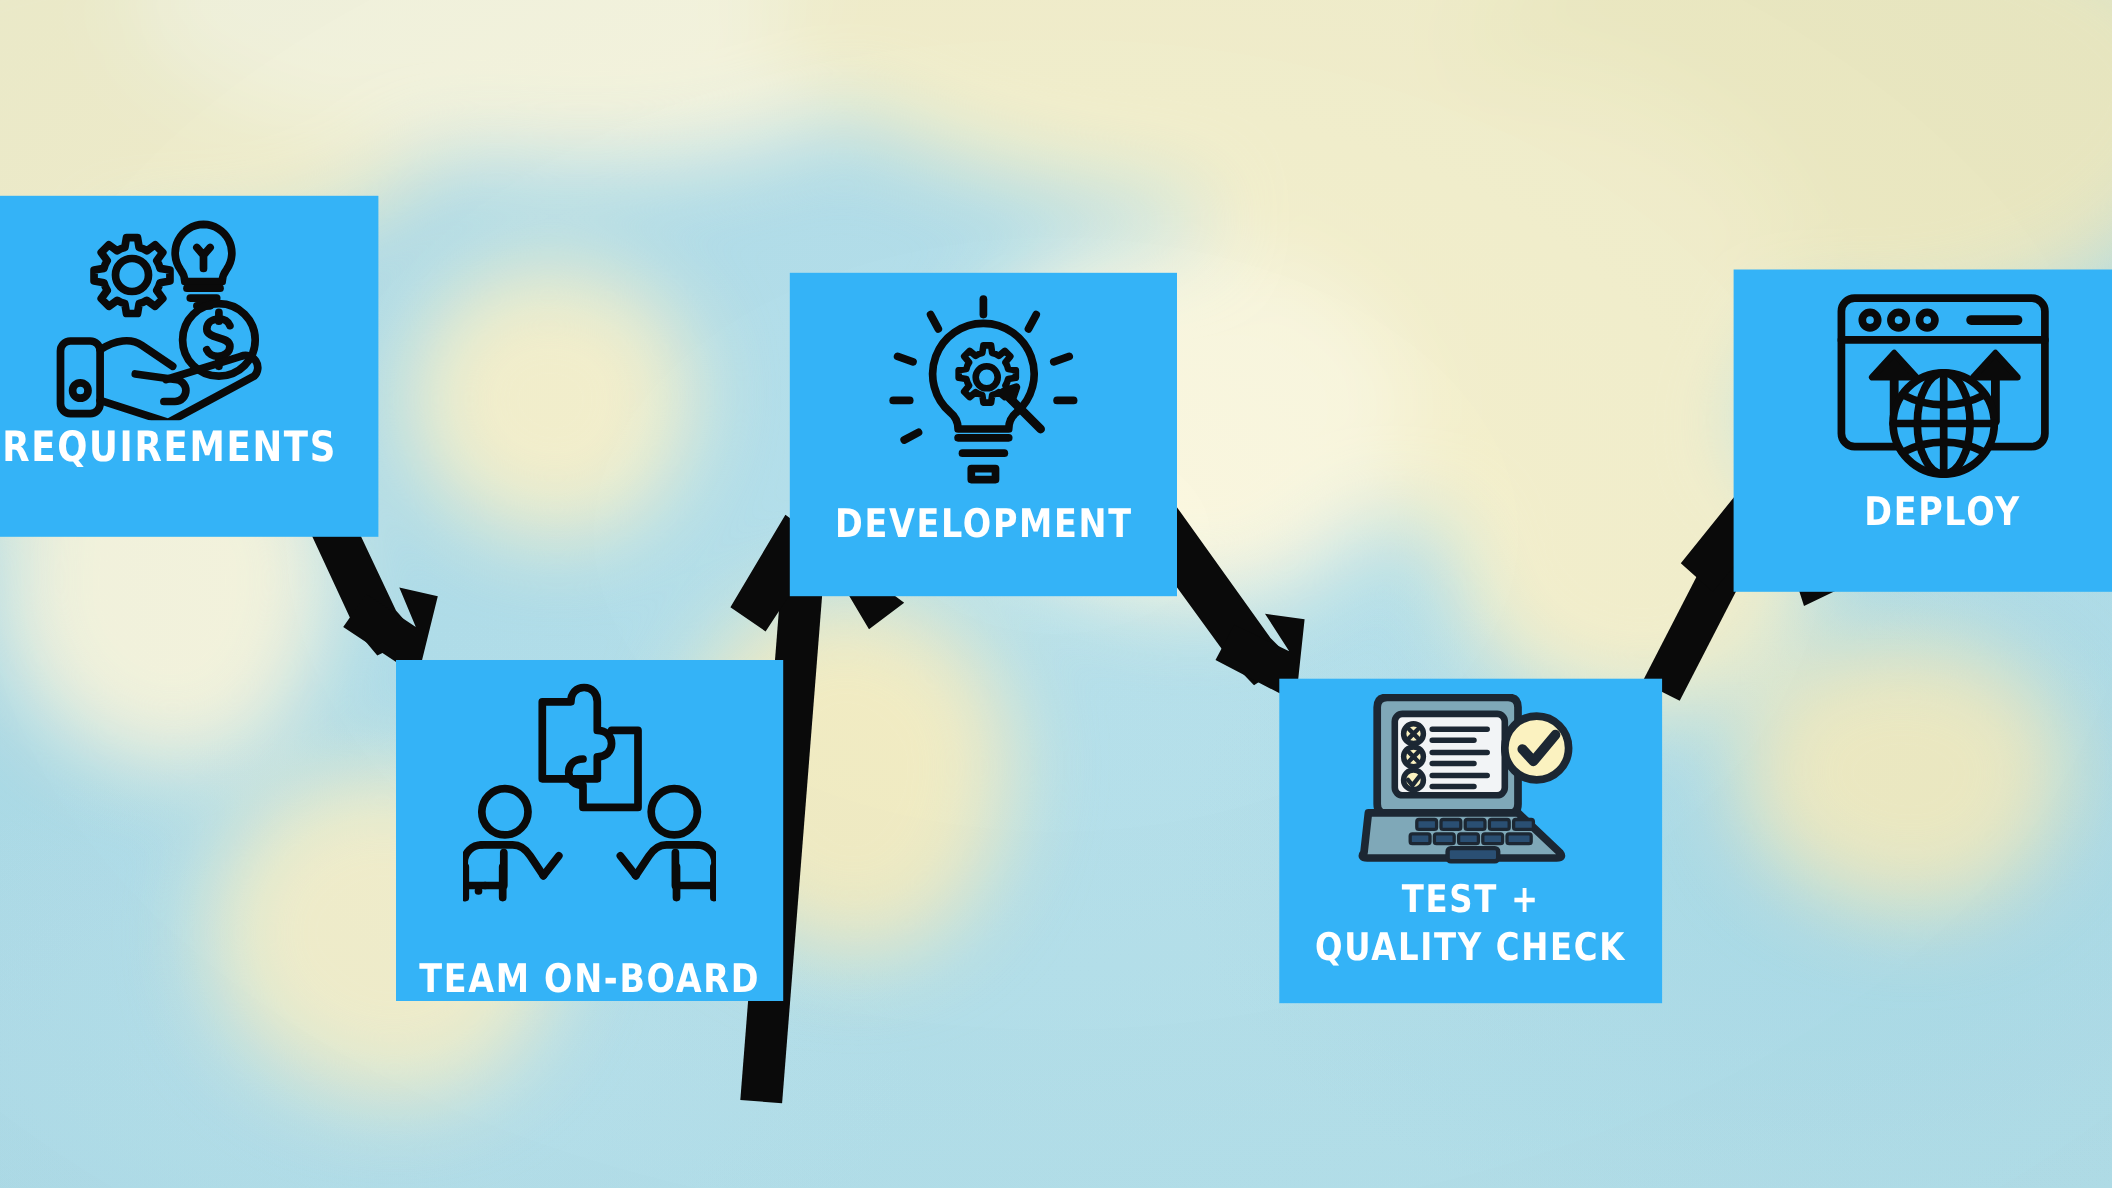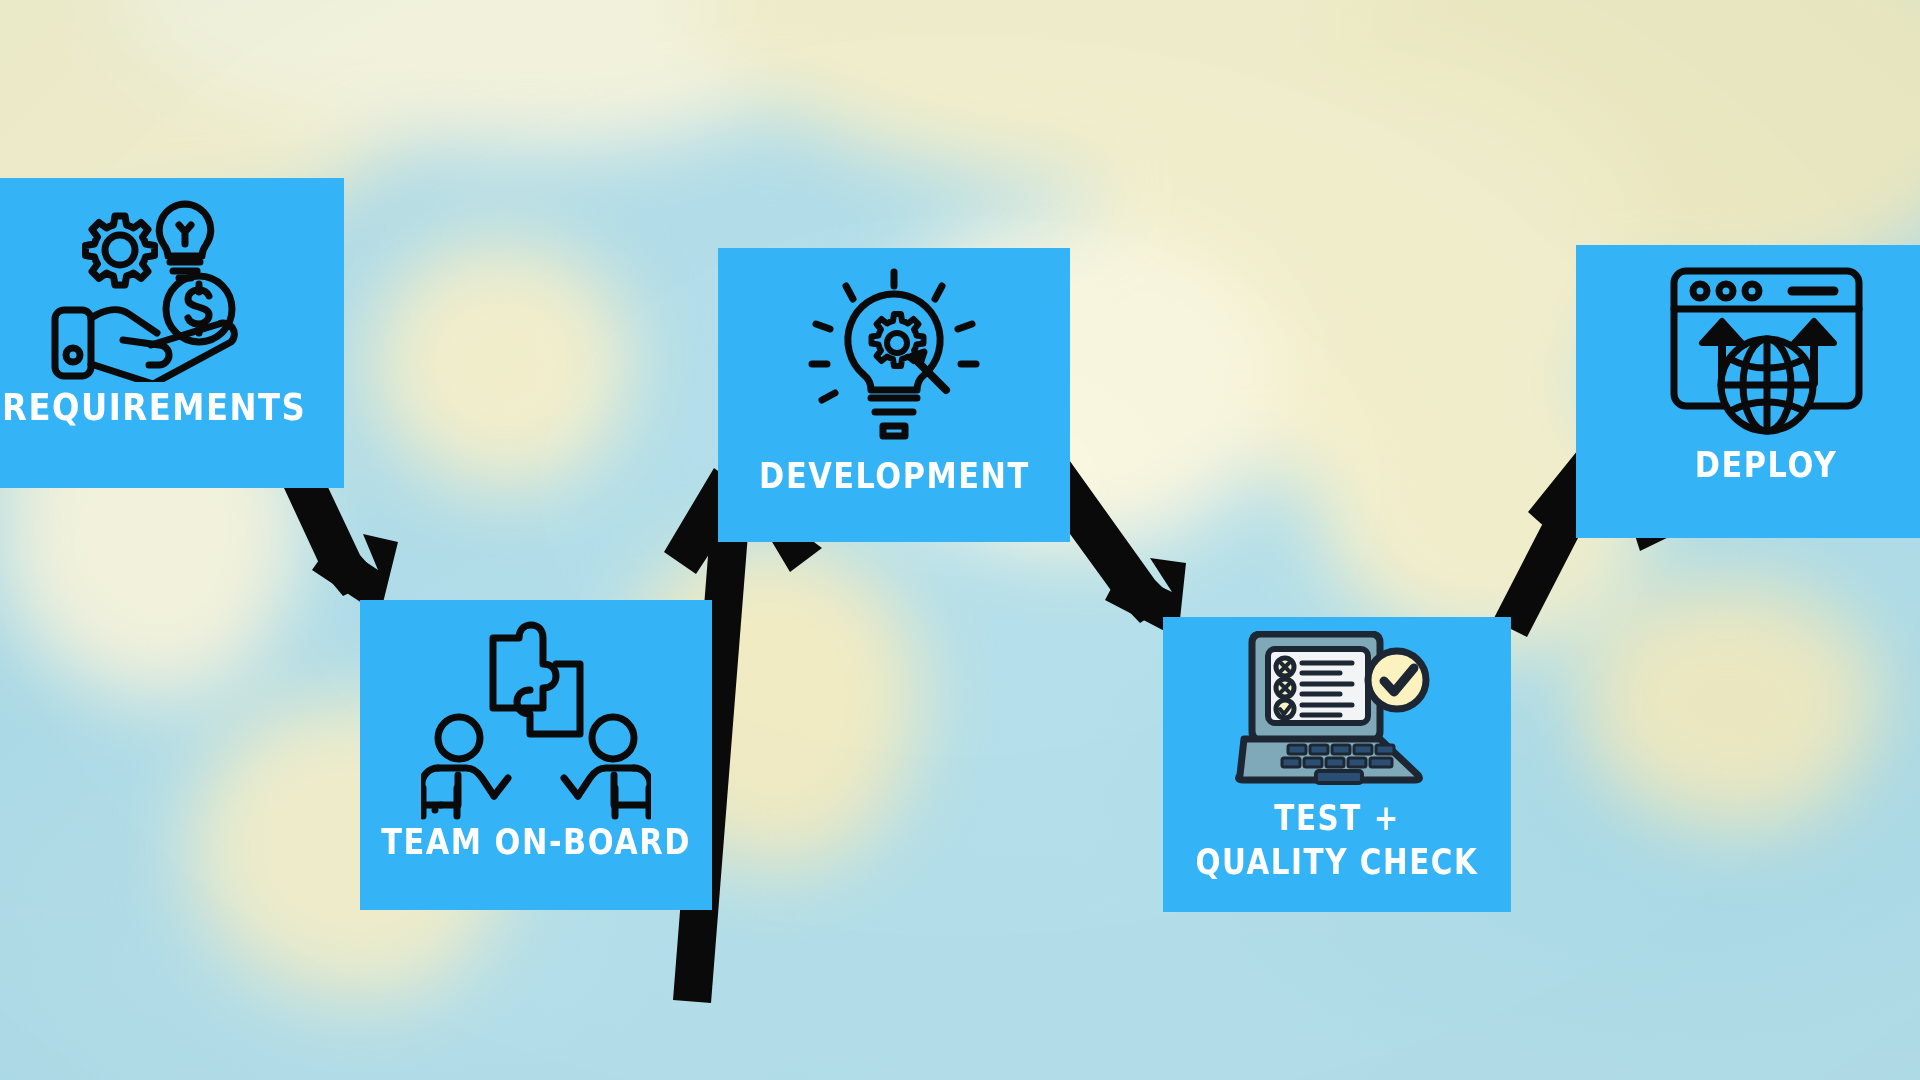--- a/index.html
+++ b/index.html
@@ -81,21 +81,21 @@
     text-transform: uppercase;
     letter-spacing: 1.6px;
     line-height: 1.16;
     text-align: center;
     transform: scaleX(0.95) scaleY(1.12);
     white-space: nowrap;
   }
   
   #card-requirements { left: -36px; top: 178px; width: 380px; height: 310px; padding-top: 14px; }
   #card-requirements .card-label { font-size: 34px; margin-top: 6px; }
-  #card-team        { left: 360px; top: 600px; width: 352px; height: 310px; padding-top: 20px; }
+  #card-team        { left: 360px; top: 600px; width: 352px; height: 310px; padding-top: 20px; gap: 48px; }
   #card-team .card-label { font-size: 32px; margin-top: 4px; }
   #card-development { left: 718px; top: 248px; width: 352px; height: 294px; padding-top: 18px; }
   #card-development .card-label { font-size: 32px; margin-top: 2px; }
   #card-test        { left: 1163px; top: 617px; width: 348px; height: 295px; padding-top: 14px; }
   #card-test .card-label { font-size: 31px; margin-top: 0px; }
   #card-deploy      { left: 1576px; top: 245px; width: 380px; height: 293px; padding-top: 16px; }
   #card-deploy .card-label { font-size: 32px; margin-top: 6px; }
 
   
   .arrow-layer { position: absolute; inset: 0; pointer-events: none; }

